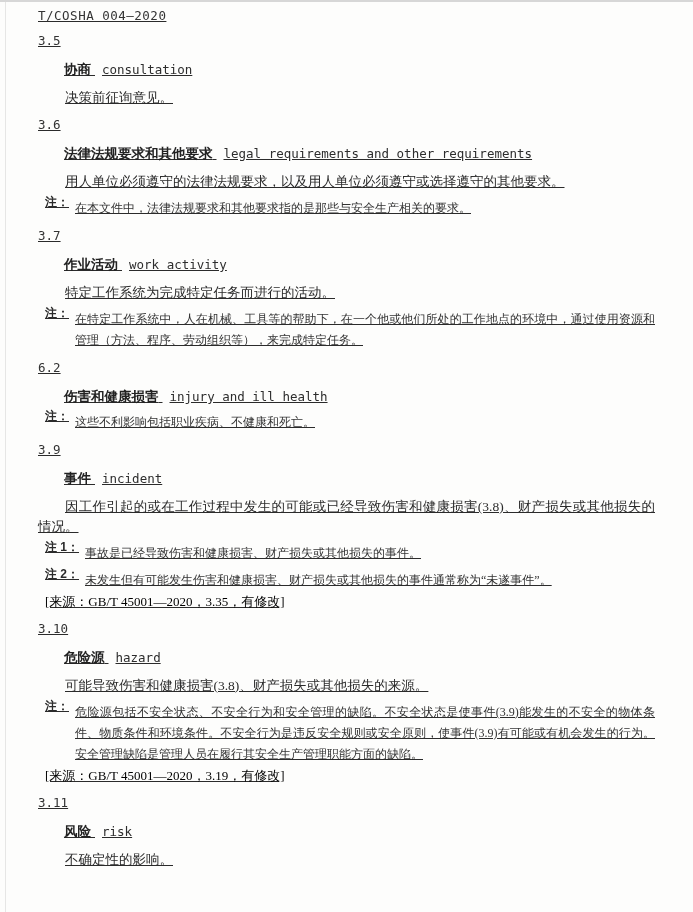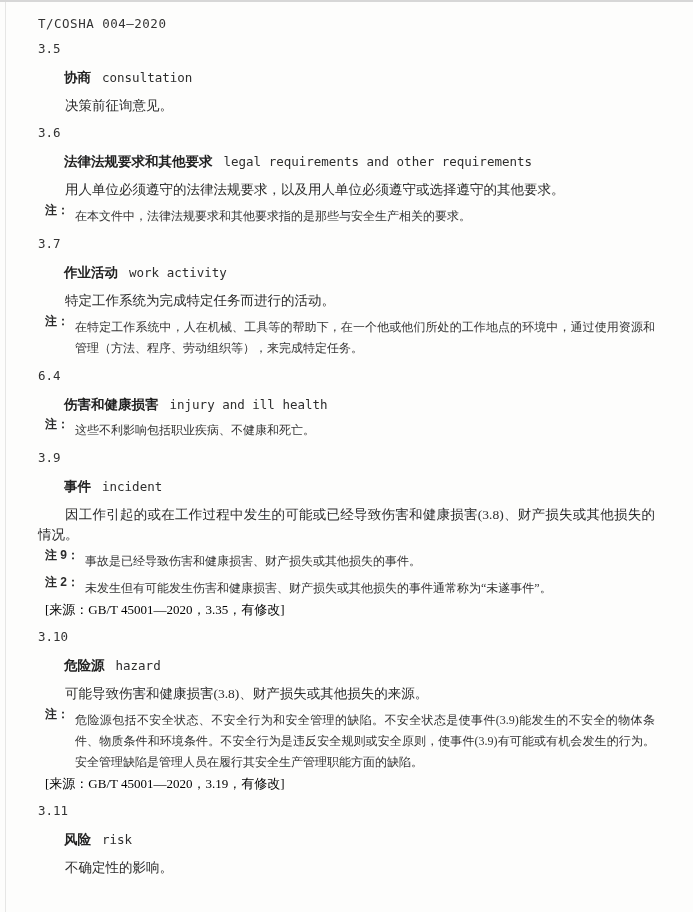--- a/index.html
+++ b/index.html
@@ -6,24 +6,25 @@
     margin: 0;
     padding: 0;
     background: #ffffff;
   }
   .page {
     position: relative;
     width: 693px;
     height: 912px;
     box-sizing: border-box;
     background: #fdfdfc;
-    padding: 16px 38px 0 38px;
+    padding: 8px 38px 0 38px;
     overflow: hidden;
     color: #2b2b2b;
     font-family: "Liberation Serif", "DejaVu Serif", serif;
+    text-decoration: underline;
   }
   .scan-edge-top {
     position: absolute;
     top: 0; left: 0; right: 0;
     height: 2px;
     background: #d7d7d7;
   }
   .scan-edge-left {
     position: absolute;
     top: 2px; left: 5px; bottom: 0;
@@ -134,40 +135,40 @@
       <span class="term-en">work activity</span>
     </div>
     <div class="def">特定工作系统为完成特定任务而进行的活动。</div>
     <div class="note">
       <span class="note-label">注：</span>
       <span class="note-text">在特定工作系统中，人在机械、工具等的帮助下，在一个他或他们所处的工作地点的环境中，通过使用资源和管理（方法、程序、劳动组织等），来完成特定任务。</span>
     </div>
   </div>
 
   <div>
-    <div class="sec-num">6.4</div>
+    <div class="sec-num">6.2</div>
     <div class="term">
       <span class="term-zh">伤害和健康损害</span>
       <span class="term-en">injury and ill health</span>
     </div>
     <div class="note">
       <span class="note-label">注：</span>
       <span class="note-text">这些不利影响包括职业疾病、不健康和死亡。</span>
     </div>
   </div>
 
   <div>
     <div class="sec-num">3.9</div>
     <div class="term">
       <span class="term-zh">事件</span>
       <span class="term-en">incident</span>
     </div>
     <div class="def">因工作引起的或在工作过程中发生的可能或已经导致伤害和健康损害(3.8)、财产损失或其他损失的情况。</div>
     <div class="note">
-      <span class="note-label">注 9：</span>
+      <span class="note-label">注 1：</span>
       <span class="note-text">事故是已经导致伤害和健康损害、财产损失或其他损失的事件。</span>
     </div>
     <div class="note">
       <span class="note-label">注 2：</span>
       <span class="note-text">未发生但有可能发生伤害和健康损害、财产损失或其他损失的事件通常称为“未遂事件”。</span>
     </div>
     <div class="source">[来源：GB/T 45001—2020，3.35，有修改]</div>
   </div>
 
   <div>

